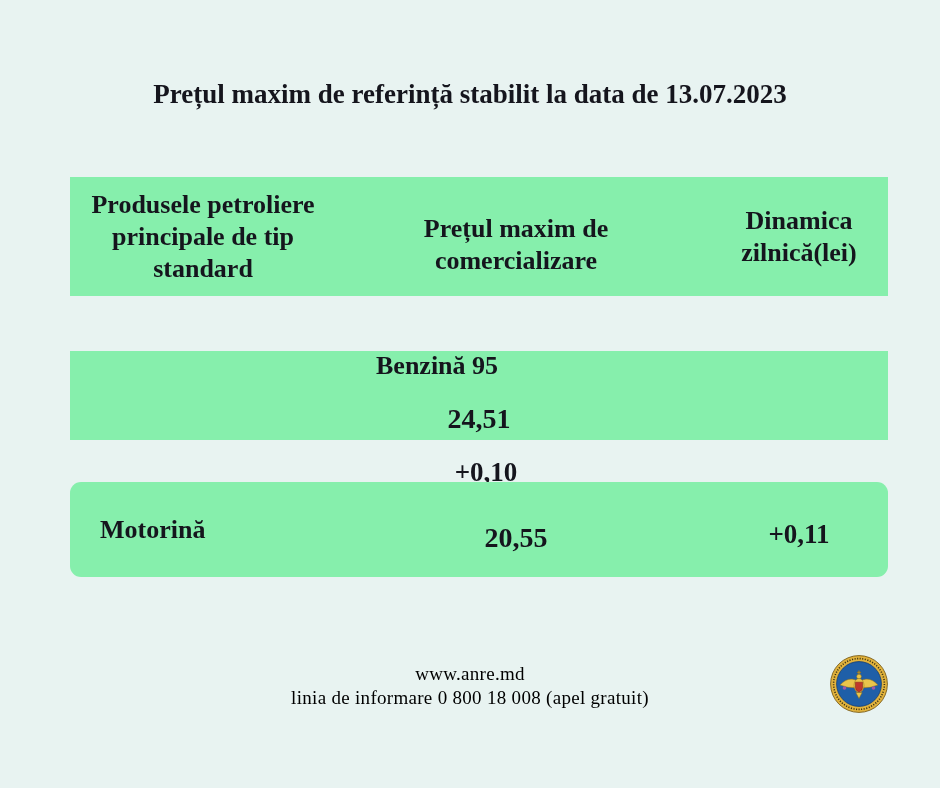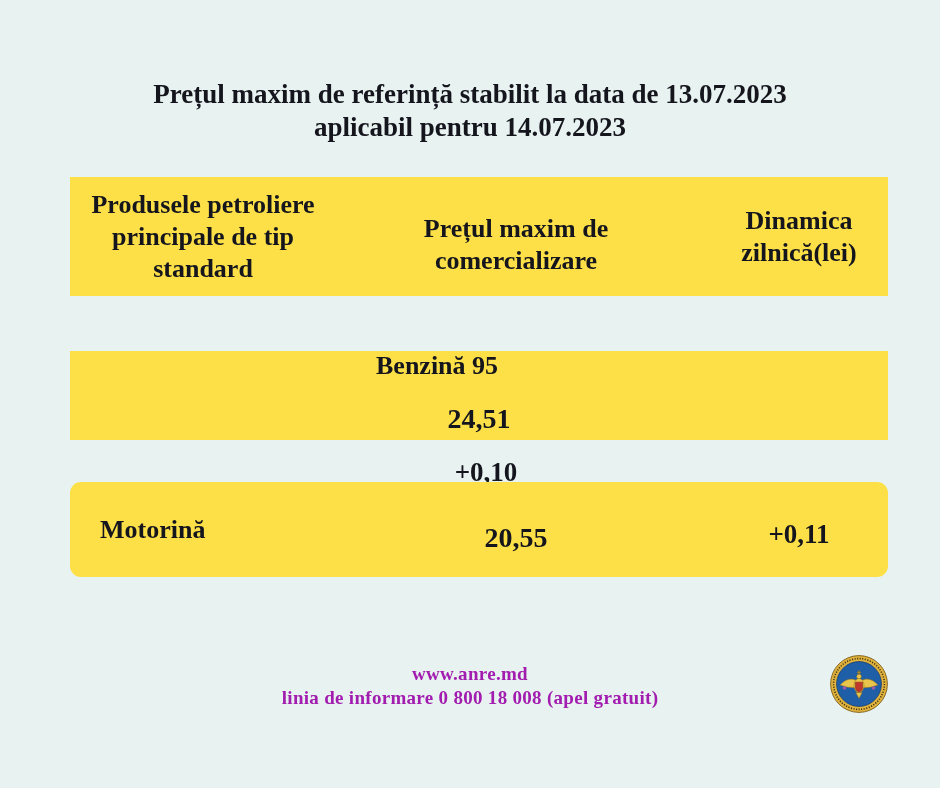--- a/index.html
+++ b/index.html
@@ -14,21 +14,21 @@
     position: absolute; top: 78px; left: 0; width: 940px;
     text-align: center;
     color: #15151d;
     font-weight: bold;
     font-size: 27px;
     line-height: 33px;
   }
   .title span { display: block; }
   .band {
     position: absolute; left: 70px; width: 818px;
-    background: #fde047;
+    background: #86efac;
     display: flex; align-items: center;
     color: #15151d; font-weight: bold;
     box-sizing: border-box;
   }
   .band.hdr  { top: 177px; height: 119px; font-size: 26px; line-height: 32px; }
   .band.r1   { top: 351px; height: 89px; flex-direction: column; }
   .band.r2   { top: 482px; height: 95px; border-radius: 11px; }
   .c1 { width: 266px; display: flex; justify-content: center; box-sizing: border-box; }
   .c2 { width: 360px; display: flex; justify-content: center; box-sizing: border-box; margin-top: 16px; }
   .c3 { width: 192px; display: flex; justify-content: center; box-sizing: border-box; padding-left: 14px; }
@@ -37,38 +37,37 @@
   .hdr .c3 > div { max-width: 172px; text-align: center; }
   .datarow .c1 { justify-content: flex-start; padding-left: 30px; font-size: 26px; }
   .price { font-size: 28px; }
   .dyn   { font-size: 27px; margin-top: 26px; }
   .r1 .price { transform: translateY(6px); }
   .r1 .dyn   { transform: translateY(2px); }
   .r2 .dyn   { transform: translateY(-8px); }
   .footer {
     position: absolute; top: 662px; left: 0; width: 940px;
     text-align: center;
-    color: #a21caf;
-    font-weight: bold;
+    color: #000000;
+    font-weight: normal;
     font-size: 19px;
     line-height: 24px;
     letter-spacing: 0.3px;
   }
   .footer span { display: block; }
   .logo {
     position: absolute; left: 830px; top: 655px;
     width: 58px; height: 58px;
   }
 </style>
 </head>
 <body>
 
 <div class="title">
   <span>Prețul maxim de referință stabilit la data de 13.07.2023</span>
-  <span>aplicabil pentru 14.07.2023</span>
 </div>
 
 <div class="band hdr">
   <div class="c1">
     <div>Produsele petroliere principale de tip standard</div>
   </div>
   <div class="c2">
     <div>Prețul maxim de comercializare</div>
   </div>
   <div class="c3">

